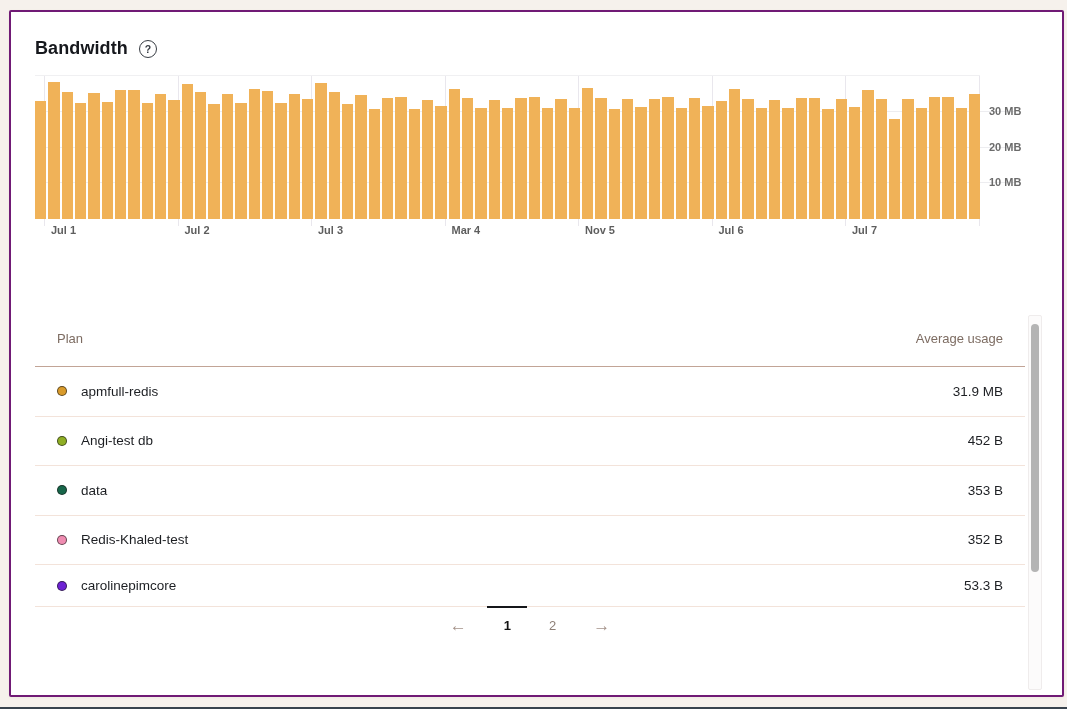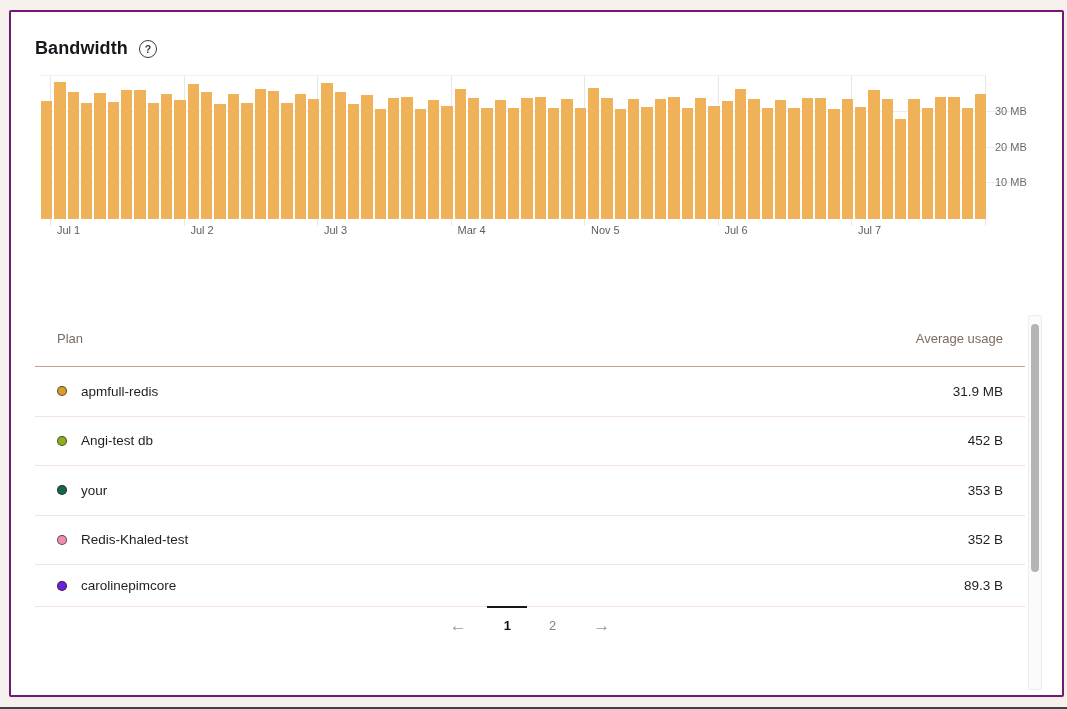--- a/index.html
+++ b/index.html
@@ -20,21 +20,21 @@
   .title-row { display:flex; align-items:center; gap:11px; }
   .title { margin:0; font-size:18px; font-weight:bold; color:#16181d; letter-spacing:.1px; }
   .help {
     width:16px; height:16px; border:1.5px solid #383d44; border-radius:50%;
     display:flex; align-items:center; justify-content:center;
     font-size:10.5px; font-weight:bold; color:#383d44; cursor:pointer; flex:0 0 auto;
   }
   .subtitle { margin:7px 0 0 0; font-size:13px; color:#7d6e65; }
 
   
-  .chart-wrap { position:relative; margin:16px 24px 0 30px; height:166px; }
+  .chart-wrap { position:relative; margin:16px 24px 0 24px; height:166px;font-weight:bold; }
   .plot { position:absolute; left:0; top:0; width:945px; height:143px; border-top:1px solid #f0f0f2; }
   .bars { position:absolute; left:0; right:0; top:0; bottom:0; display:flex; align-items:flex-end; gap:2px; z-index:2; }
   .bar { flex:1 1 0; background:#f0b258; min-width:2px; }
   .vgrid { position:absolute; top:0; width:1px; height:150px; background:#e9e7ed; z-index:1; }
   .hgrid { position:absolute; left:0; right:-34px; height:1px; background:#ededf0; z-index:0; }
   .ylabel { position:absolute; left:954px; transform:translateY(-50%); font-size:11px; color:#6b6b6b; white-space:nowrap; }
   .xlabel { position:absolute; top:149px; font-size:11px; color:#5e5e5e; white-space:nowrap; }
 
   
   .table-section { position:absolute; left:0; right:0; top:299px; bottom:1px; }
@@ -209,37 +209,37 @@
           <div class="trow">
             <div class="plan-cell">
               <span class="dot" style="background: rgb(143, 174, 36);"></span>
               <span>Angi-test db</span>
             </div>
             <div class="usage-cell">452 B</div>
           </div>
           <div class="trow">
             <div class="plan-cell">
               <span class="dot" style="background: rgb(23, 102, 74);"></span>
-              <span>your</span>
+              <span>data</span>
             </div>
             <div class="usage-cell">353 B</div>
           </div>
           <div class="trow">
             <div class="plan-cell">
               <span class="dot" style="background: rgb(239, 140, 177);"></span>
               <span>Redis-Khaled-test</span>
             </div>
             <div class="usage-cell">352 B</div>
           </div>
           <div class="trow">
             <div class="plan-cell">
               <span class="dot" style="background: rgb(109, 34, 211);"></span>
               <span>carolinepimcore</span>
             </div>
-            <div class="usage-cell">89.3 B</div>
+            <div class="usage-cell">53.3 B</div>
           </div>
         </div>
       <div class="pagination">
         <span class="page-arrow">←</span>
         <span id="pages" style="display: flex; gap: 24px;">
             <span class="page-num current">1</span>
             <span class="page-num">2</span>
           </span>
         <span class="page-arrow">→</span>
       </div>

